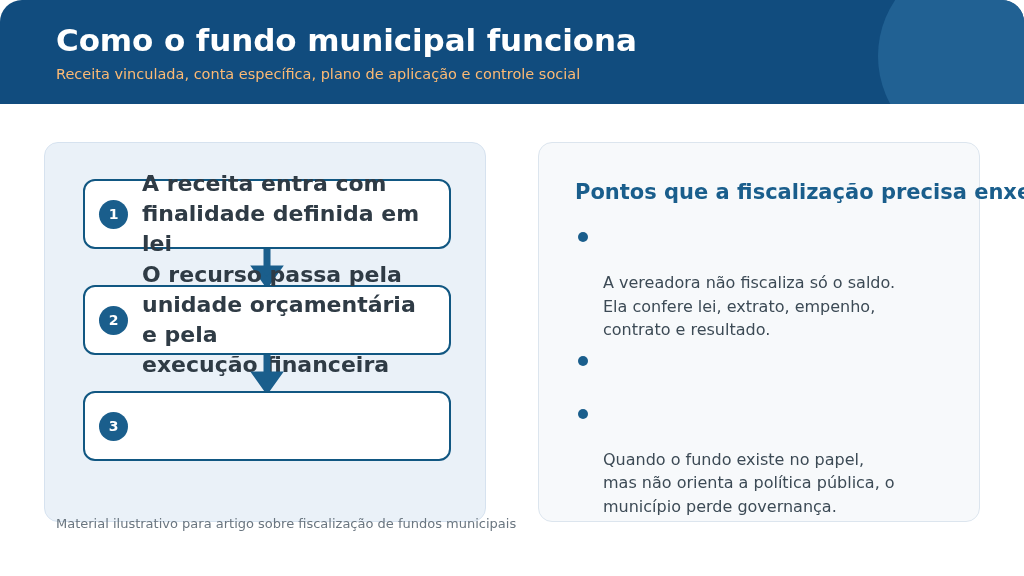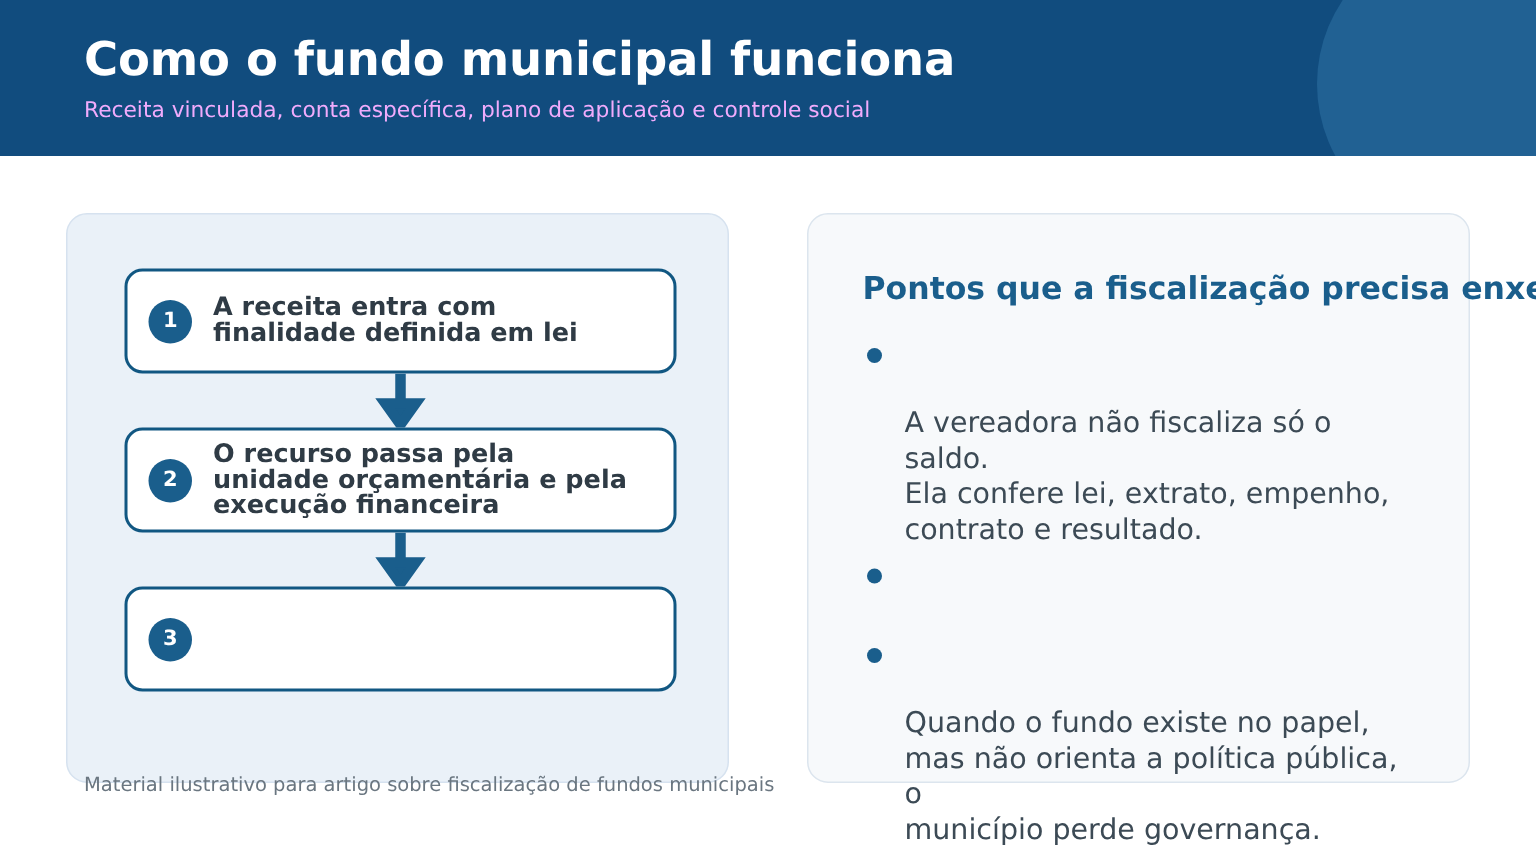--- a/index.html
+++ b/index.html
@@ -15,20 +15,21 @@
     overflow: hidden;
     position: relative;
   }
 
   .slide {
     position: relative;
     width: 1024px;
     height: 576px;
     overflow: hidden;
     background: #ffffff;
+    border-radius: 22px;
   }
 
   
   .header {
     position: absolute;
     left: 0;
     top: 0;
     width: 1024px;
     height: 104px;
     background: #114C7E;
@@ -58,21 +59,21 @@
     font-weight: bold;
     color: #FFFFFF;
     letter-spacing: -0.1px;
     white-space: nowrap;
   }
   .header-subtitle {
     margin: 6px 0 0 0;
     font-size: 14.5px;
     line-height: 19px;
     font-weight: normal;
-    color: #f0abfc;
+    color: #fdba74;
     white-space: nowrap;
   }
 
   
   .panel {
     position: absolute;
     border-radius: 14px;
     box-sizing: border-box;
   }
   .panel-flow {
@@ -123,22 +124,22 @@
     font-size: 14px;
     font-weight: bold;
     display: flex;
     align-items: center;
     justify-content: center;
     margin-right: 14px;
     line-height: 1;
   }
   .step-label {
     flex: 1 1 auto;
-    font-size: 17px;
-    line-height: 17px;
+    font-size: 22px;
+    line-height: 30px;
     font-weight: bold;
     color: #2F3B45;
     white-space: pre-line;
     overflow: visible;
   }
   .step-connector {
     position: relative;
     width: 368px;
     height: 36px;
   }
@@ -167,21 +168,21 @@
   .notes-list {
     list-style: none;
     margin: 0;
     padding: 0;
     width: 372px;
   }
   .notes-item {
     position: relative;
     padding-left: 28px;
     margin-bottom: 6px;
-    font-size: 19px;
+    font-size: 16px;
     line-height: 23.5px;
     color: #3C4A55;
     white-space: pre-line;
   }
   .notes-bullet {
     position: absolute;
     left: 3px;
     top: 8px;
     width: 10px;
     height: 10px;

